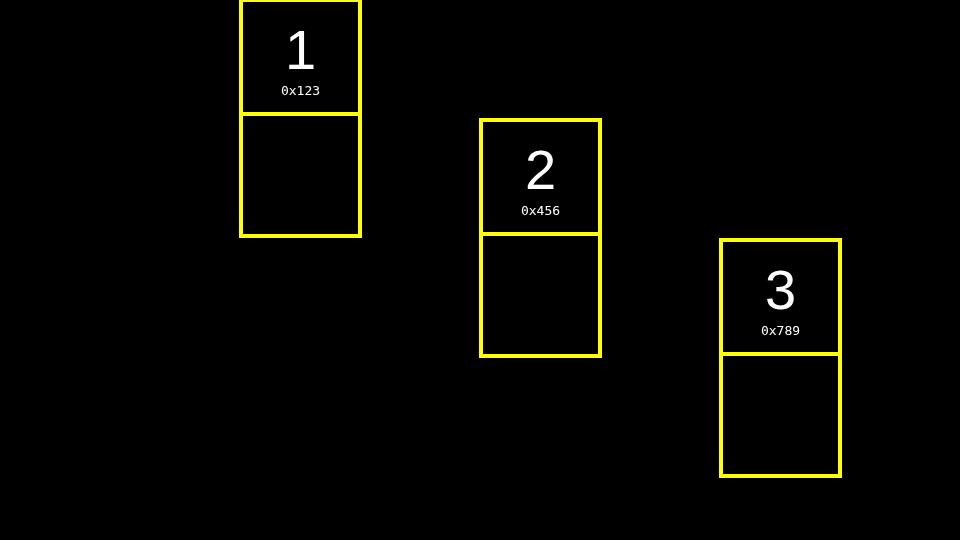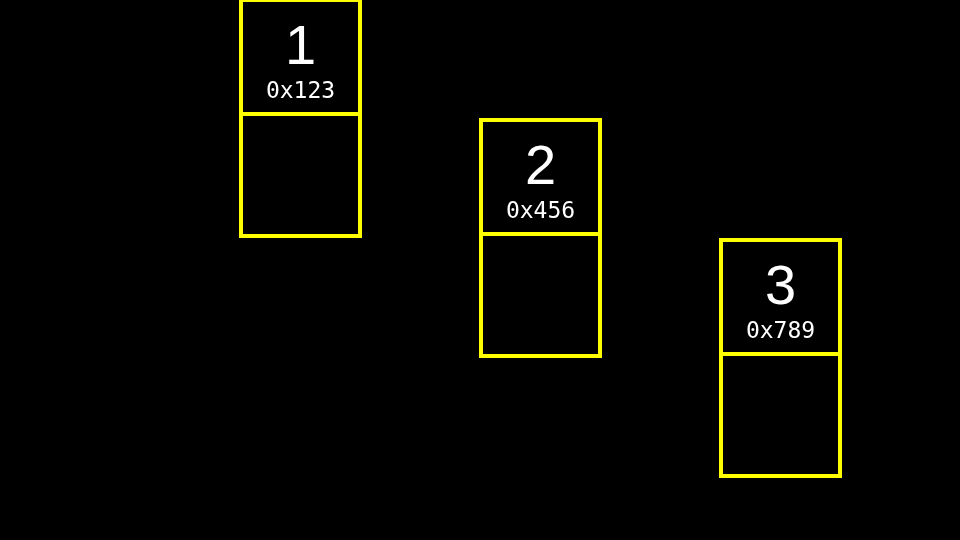--- a/index.html
+++ b/index.html
@@ -45,21 +45,21 @@
   .node-value {
     color: var(--node-text);
     font-family: "Liberation Sans", sans-serif;
     font-size: 56px;
     line-height: 1;
     font-weight: 400;
   }
   .node-address {
     color: var(--node-text);
     font-family: "DejaVu Sans Mono", monospace;
-    font-size: 23px;
+    font-size: 13px;
     line-height: 1;
   }
 </style>
 </head>
 <body>
 
 <div class="node node--1">
   <div class="cell-data">
     <div class="node-value">1</div>
     <div class="node-address">0x123</div>

